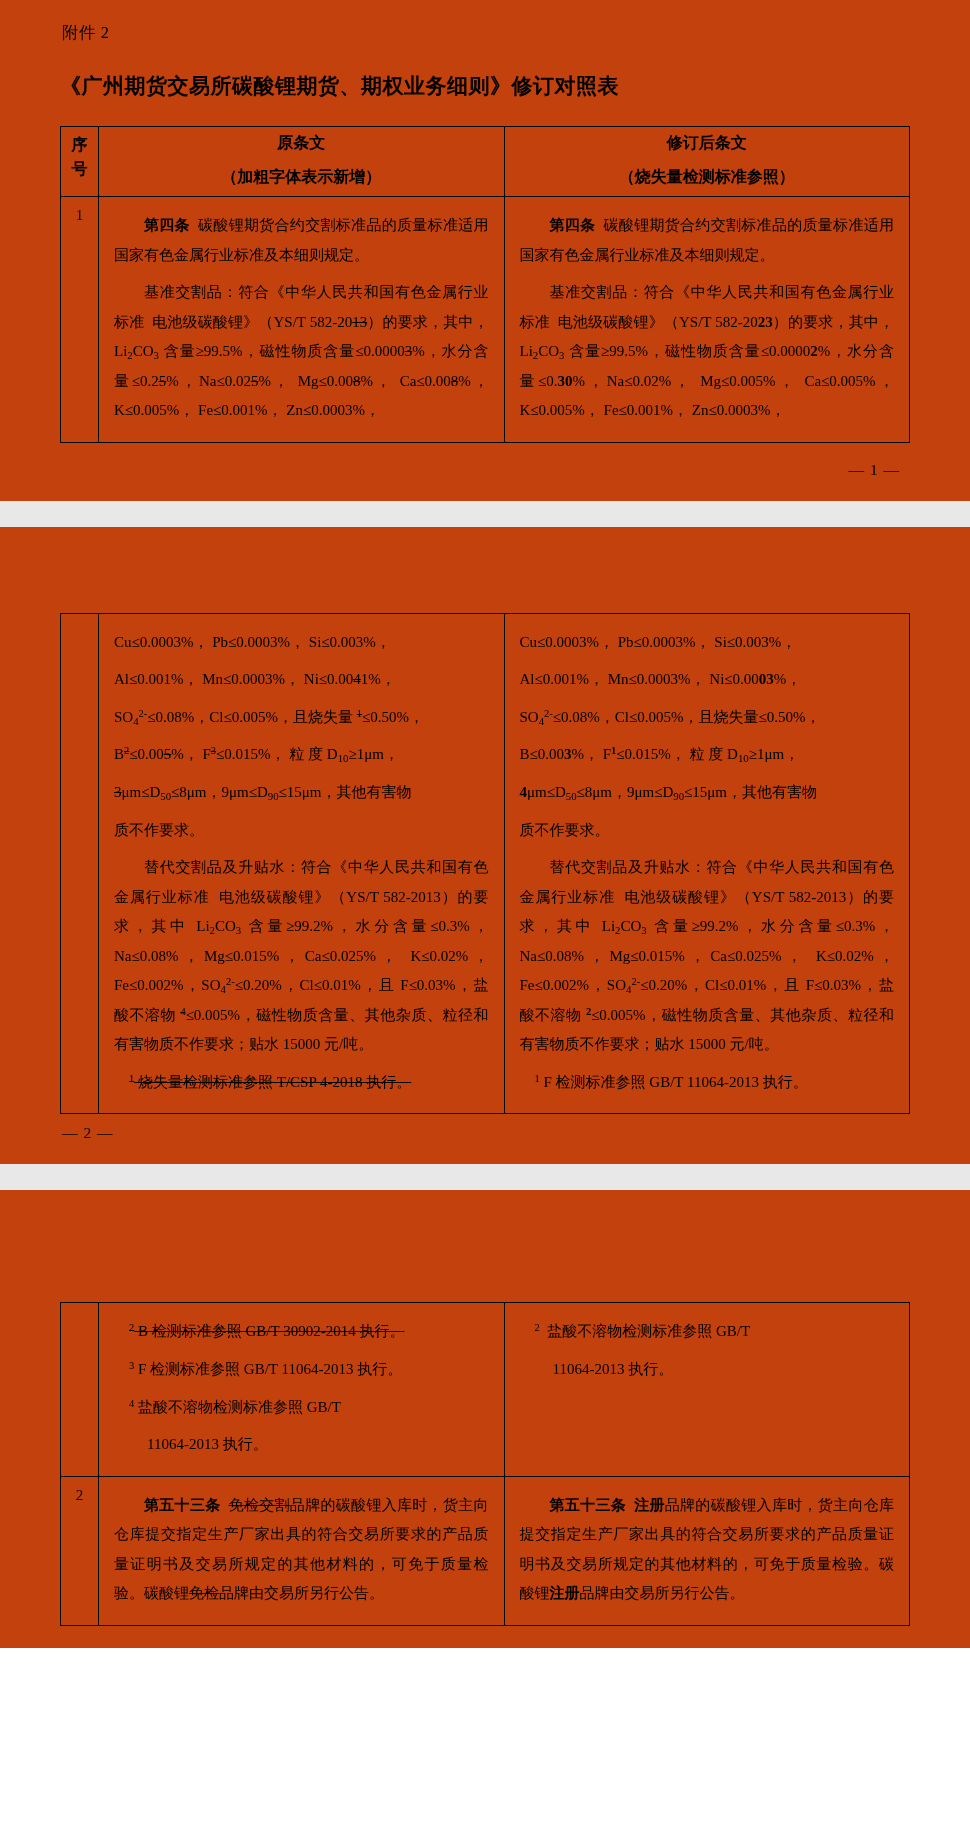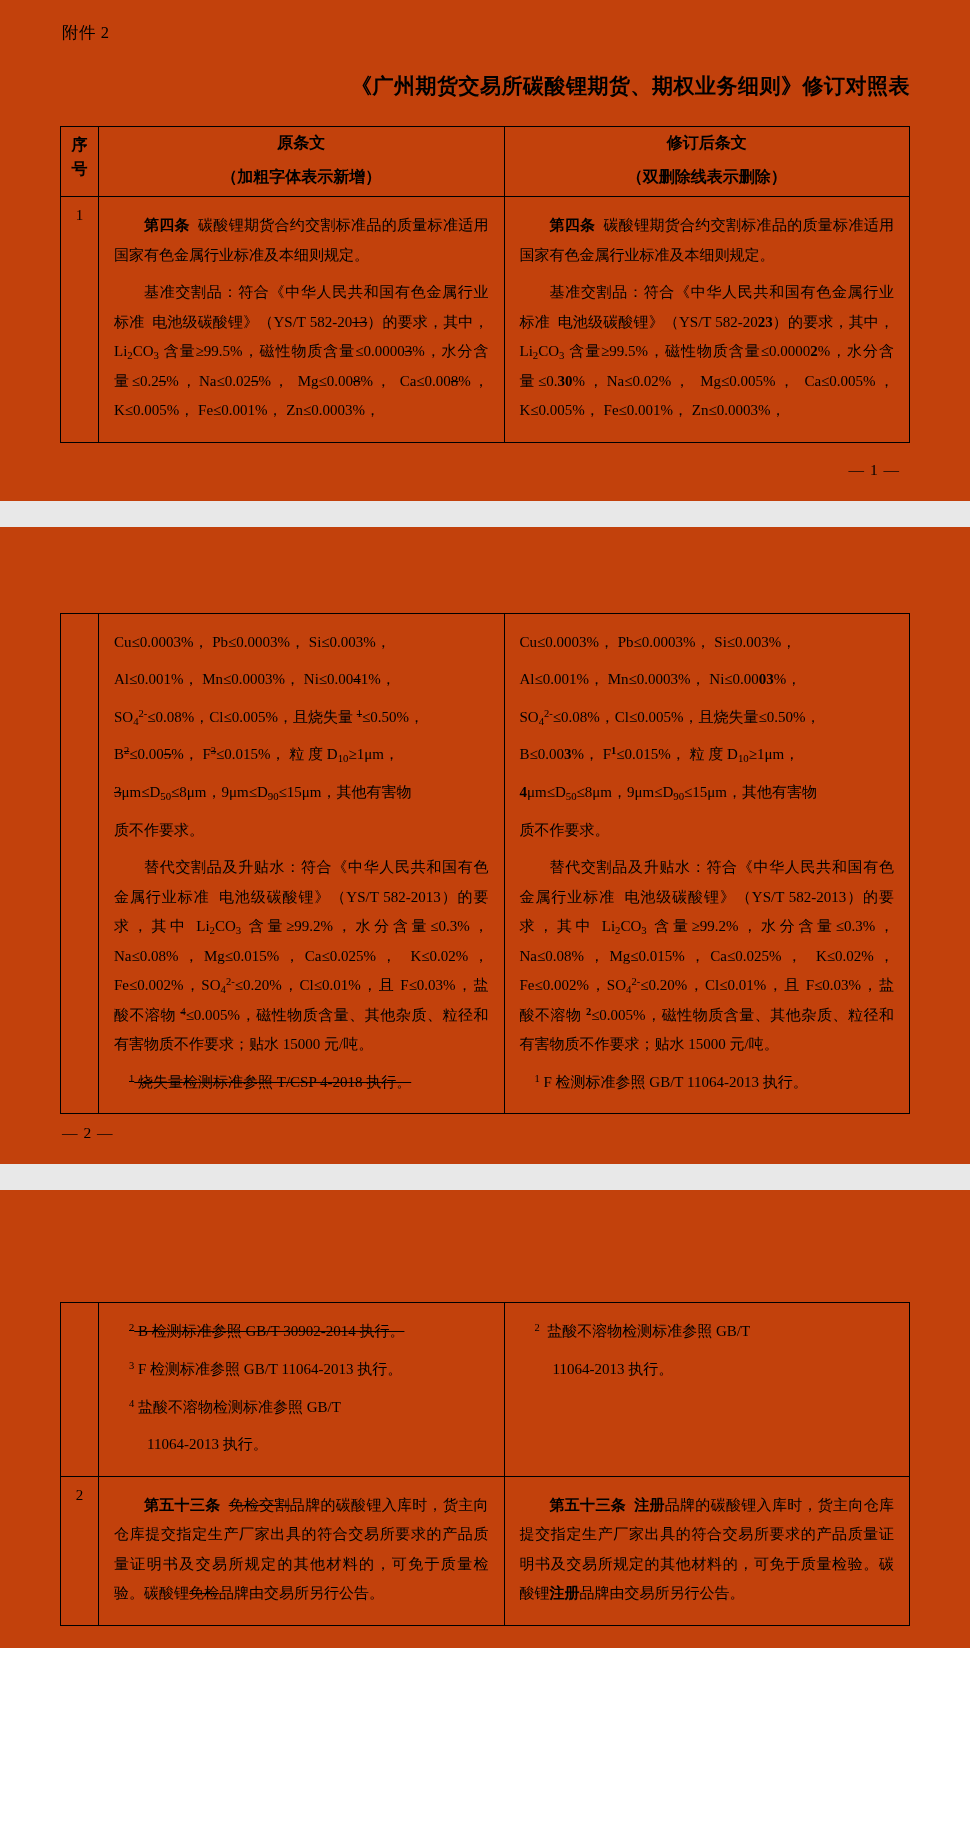--- a/index.html
+++ b/index.html
@@ -29,21 +29,21 @@
   }
 
   
   .attach-label {
     font-size: 16.5px;
     letter-spacing: .5px;
     padding-top: 22px;
     padding-left: 2px;
   }
   .doc-title {
-    text-align: right;
+    text-align: left;
     font-family: "Liberation Serif", "DejaVu Serif", serif;
     font-weight: bold;
     font-size: 21px;
     letter-spacing: .5px;
     margin-top: 28px;
     margin-bottom: 26px;
   }
 
   
   table.cmp {
@@ -141,21 +141,21 @@
           <td class="idx hdr">
             <span>序</span><br>
             <span>号</span>
           </td>
           <td class="hdr">
             <span>原条文</span>
             <span class="sub">（加粗字体表示新增）</span>
           </td>
           <td class="hdr">
             <span>修订后条文</span>
-            <span class="sub">（双删除线表示删除）</span>
+            <span class="sub">（烧失量检测标准参照）</span>
           </td>
         </tr>
 
         <tr>
           <td class="idx">1</td>
 
           <td class="cell">
             <p class="ind"><b>第四条</b>&nbsp; 碳酸锂期货合约交割标准品的质量标准适用国家有色金属行业标准及本细则规定。</p>
             <p class="ind">基准交割品：符合《中华人民共和国有色金属行业标准&nbsp; 电池级碳酸锂》（YS/T 582-20<span class="del">13</span>）的要求，其中，Li<sub>2</sub>CO<sub>3</sub> 含量≥99.5%，磁性物质含量≤0.0000<span class="del">3</span>%，水分含量≤0.2<span class="del">5</span>%，Na≤0.02<span class="del">5</span>%， Mg≤0.00<span class="del">8</span>%， Ca≤0.00<span class="del">8</span>%， K≤0.005%， Fe≤0.001%， Zn≤0.0003%，</p>
           </td>

